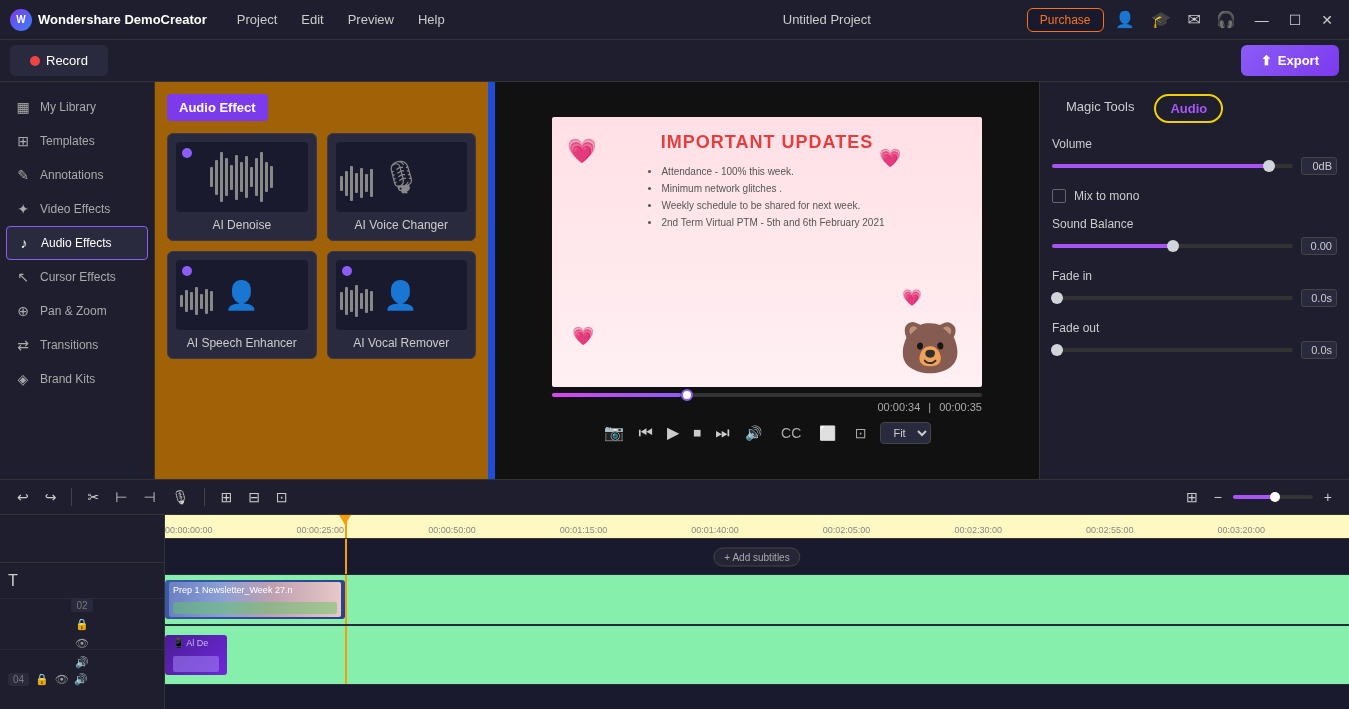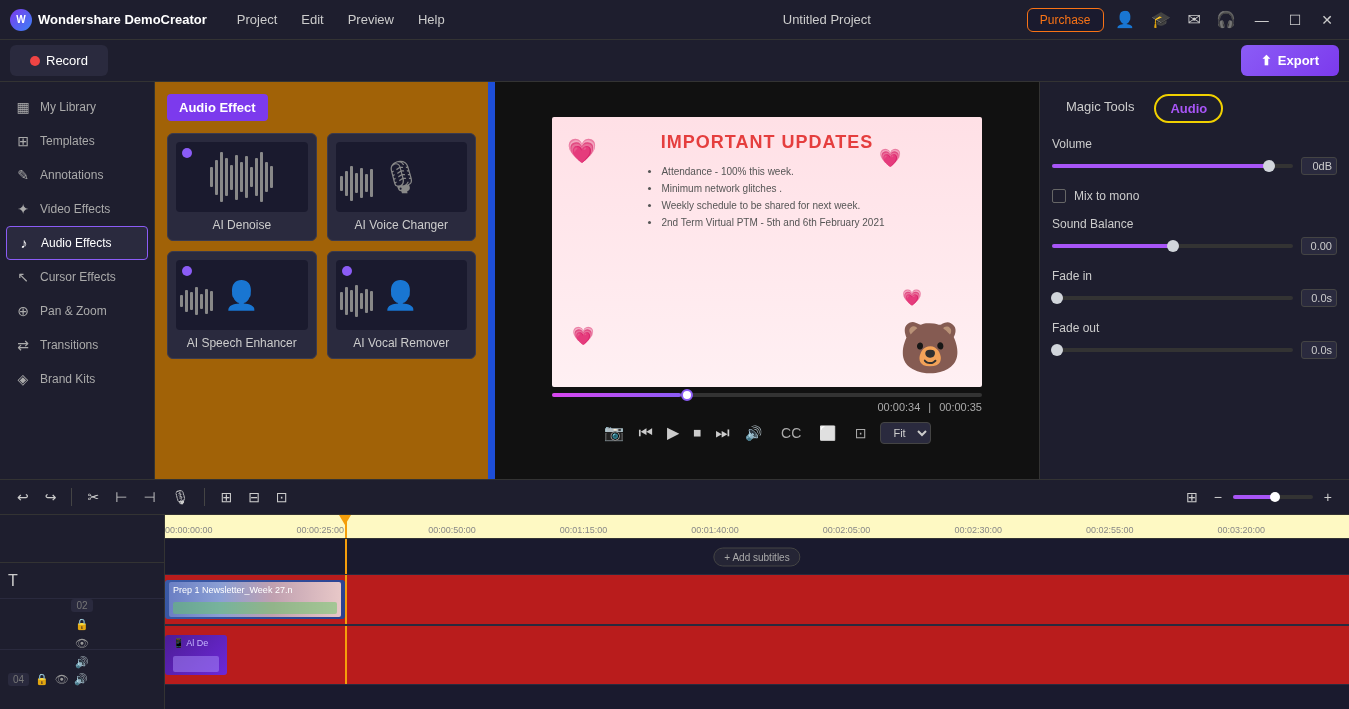--- a/index.html
+++ b/index.html
@@ -98,21 +98,21 @@
     .timeline-content { display: flex; flex: 1; overflow: hidden; }
     .timeline-labels { width: 165px; background: #1e1e2e; border-right: 1px solid #333; padding-top: 24px; }
     .timeline-tracks { flex: 1; overflow-x: hidden; position: relative; }
     .timeline-ruler-main { height: 24px; background: #fef9c3; border-bottom: 1px solid #333; position: relative; overflow: hidden; }
     .ruler-labels { display: flex; height: 100%; align-items: flex-end; padding-bottom: 3px; }
     .ruler-label { color: #888; font-size: 9px; flex: 1; }
 
     .track-row { height: 50px; display: flex; align-items: center; border-bottom: 1px solid #2a2a3e; }
     .track-label-cell { width: 165px; min-width: 165px; background: #1e1e2e; border-right: 1px solid #333; height: 100%; display: flex; align-items: center; padding: 0 8px; gap: 6px; font-size: 11px; color: #999; }
     .track-num { color: #777; font-size: 10px; background: #2a2a3e; padding: 1px 5px; border-radius: 3px; }
-    .track-body { flex: 1; height: 100%; background: #b91c1c; position: relative; }
+    .track-body { flex: 1; height: 100%; background: #86efac; position: relative; }
     .video-clip { position: absolute; height: 80%; top: 10%; background: #3b5ba7; border-radius: 3px; overflow: hidden; left: 0; width: 180px; display: flex; align-items: center; }
     .video-clip-inner { width: 100%; height: 100%; background: linear-gradient(135deg, #3b5ba7, #2a4090); display: flex; align-items: center; padding: 2px 4px; }
     .audio-clip { position: absolute; height: 70%; top: 15%; background: #4c1d95; border-radius: 3px; left: 0; width: 62px; display: flex; align-items: center; padding: 0 4px; }
     .sub-row { height: 36px; display: flex; align-items: center; border-bottom: 1px solid #2a2a3e; }
     .sub-body { flex: 1; height: 100%; background: #1a1a2e; position: relative; }
     .add-subtitle-btn { position: absolute; left: 50%; top: 50%; transform: translate(-50%, -50%); background: #252535; border: 1px solid #444; color: #aaa; padding: 3px 10px; border-radius: 12px; font-size: 10px; cursor: pointer; white-space: nowrap; }
 
     
     .playhead-marker { position: absolute; left: 180px; top: 0; width: 2px; height: 100%; background: #f59e0b; z-index: 10; }
     .playhead-marker-triangle { position: absolute; top: 0; left: -6px; width: 0; height: 0; border-left: 6px solid transparent; border-right: 6px solid transparent; border-top: 10px solid #f59e0b; }

